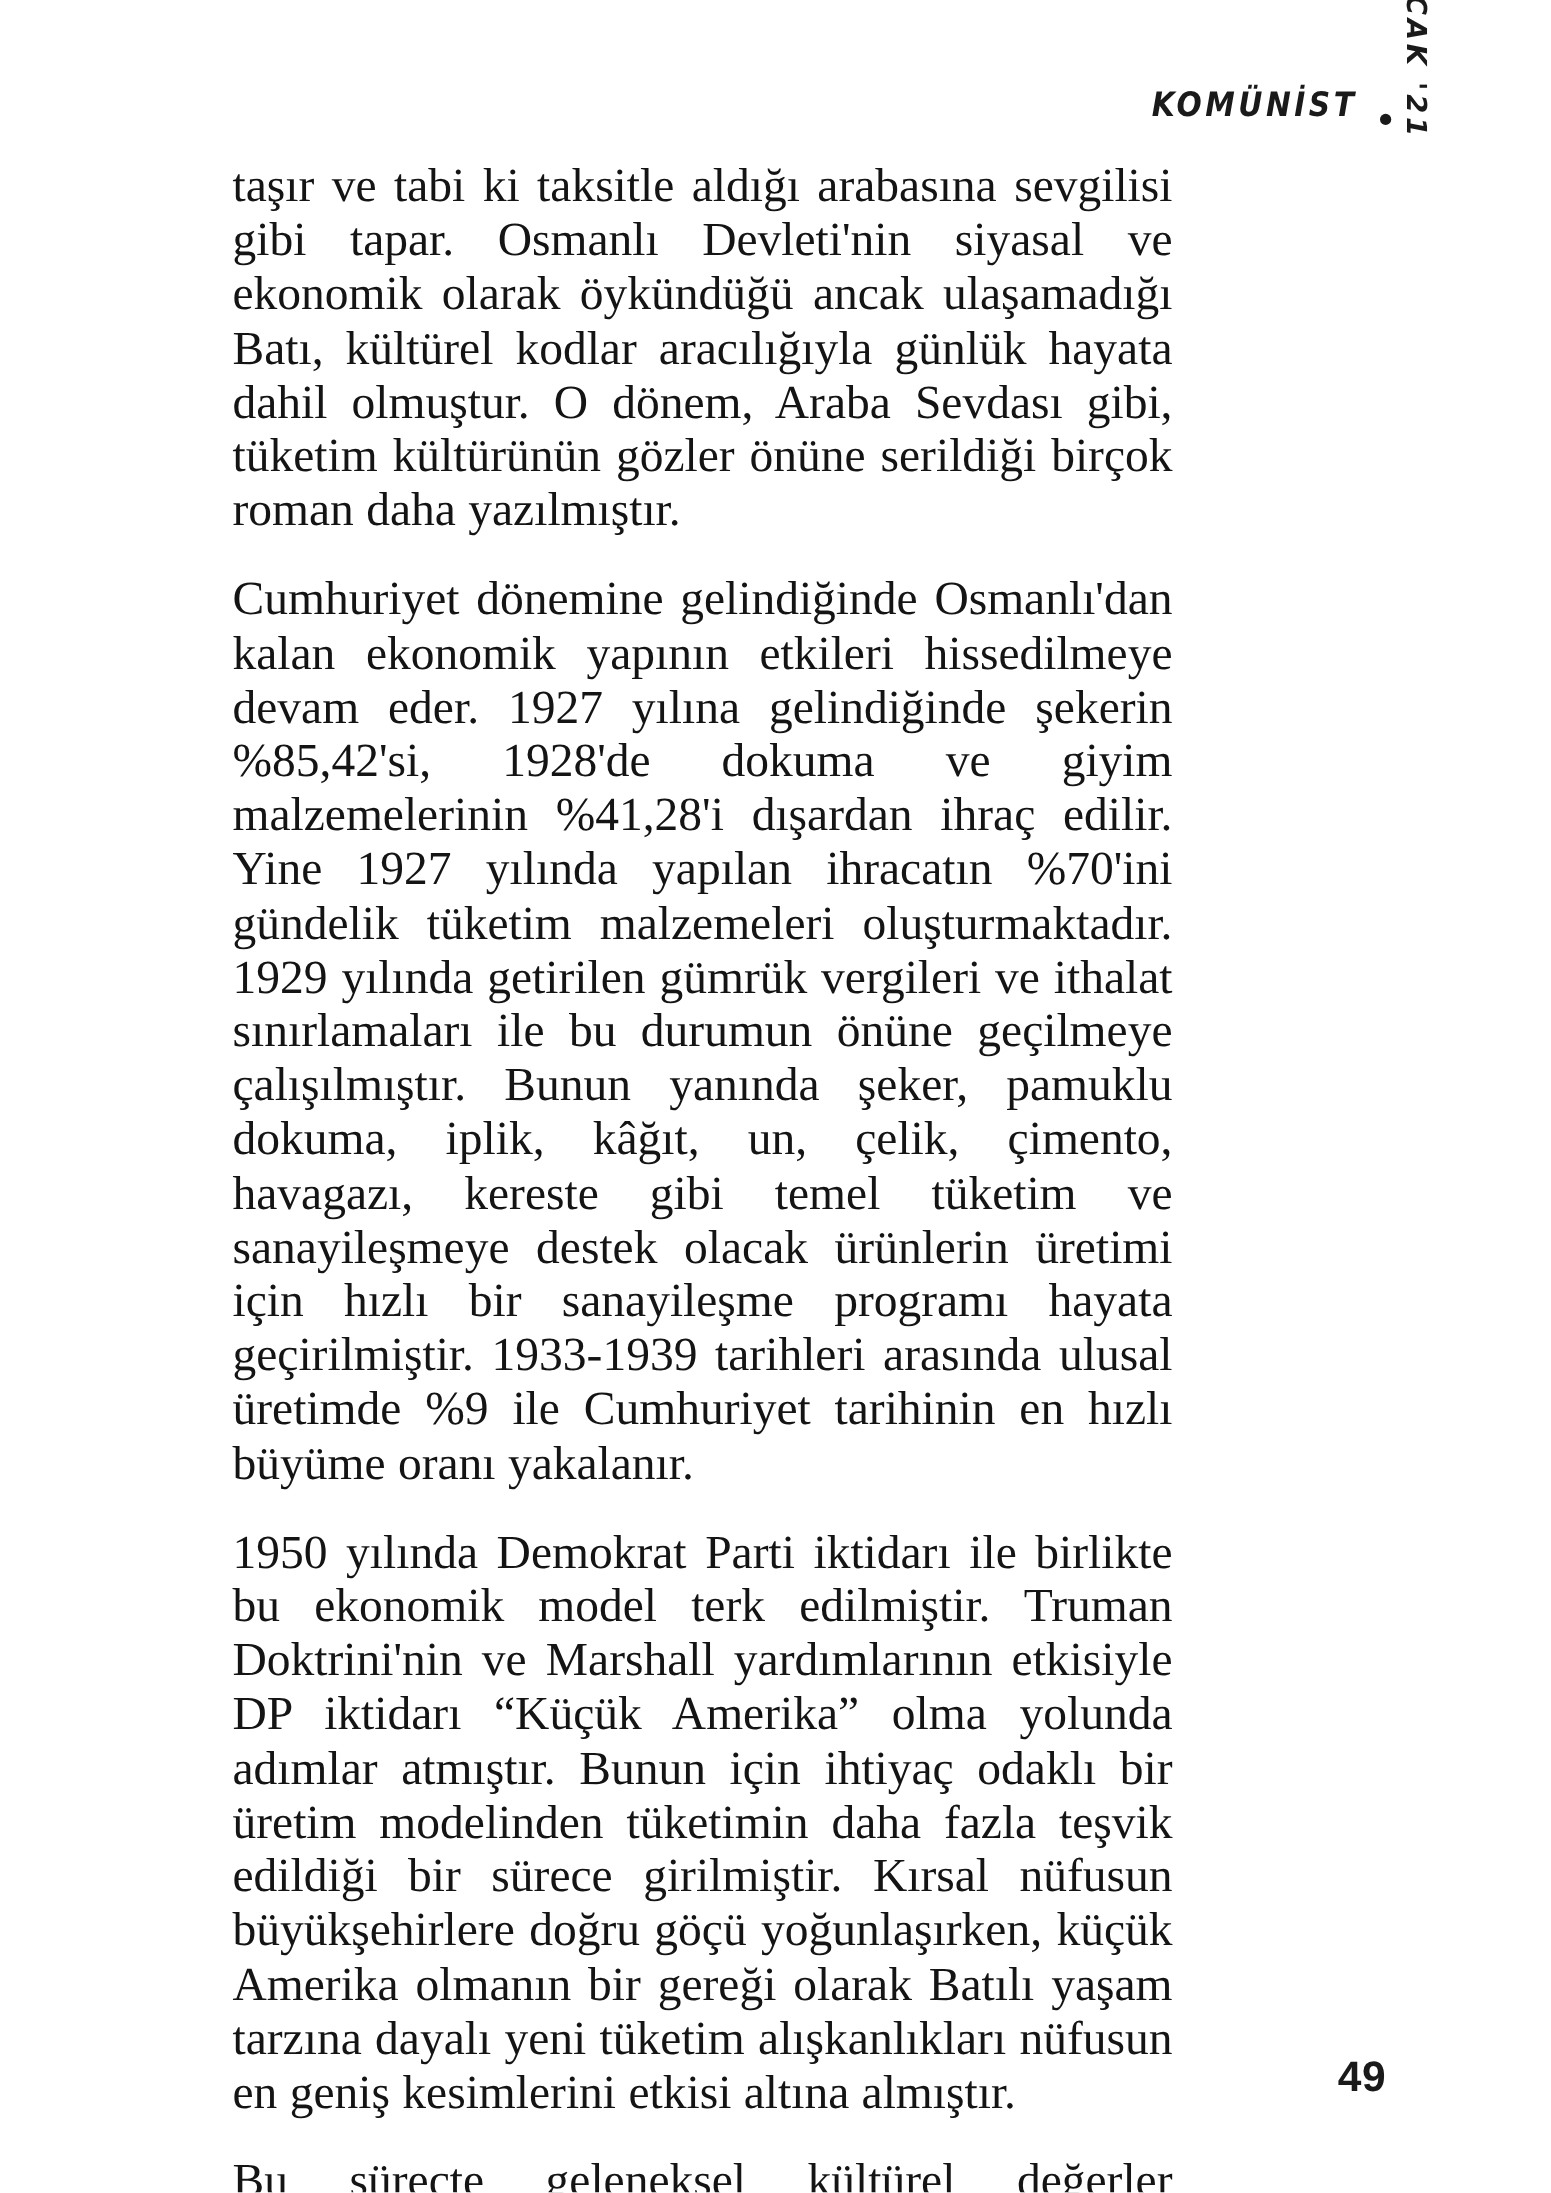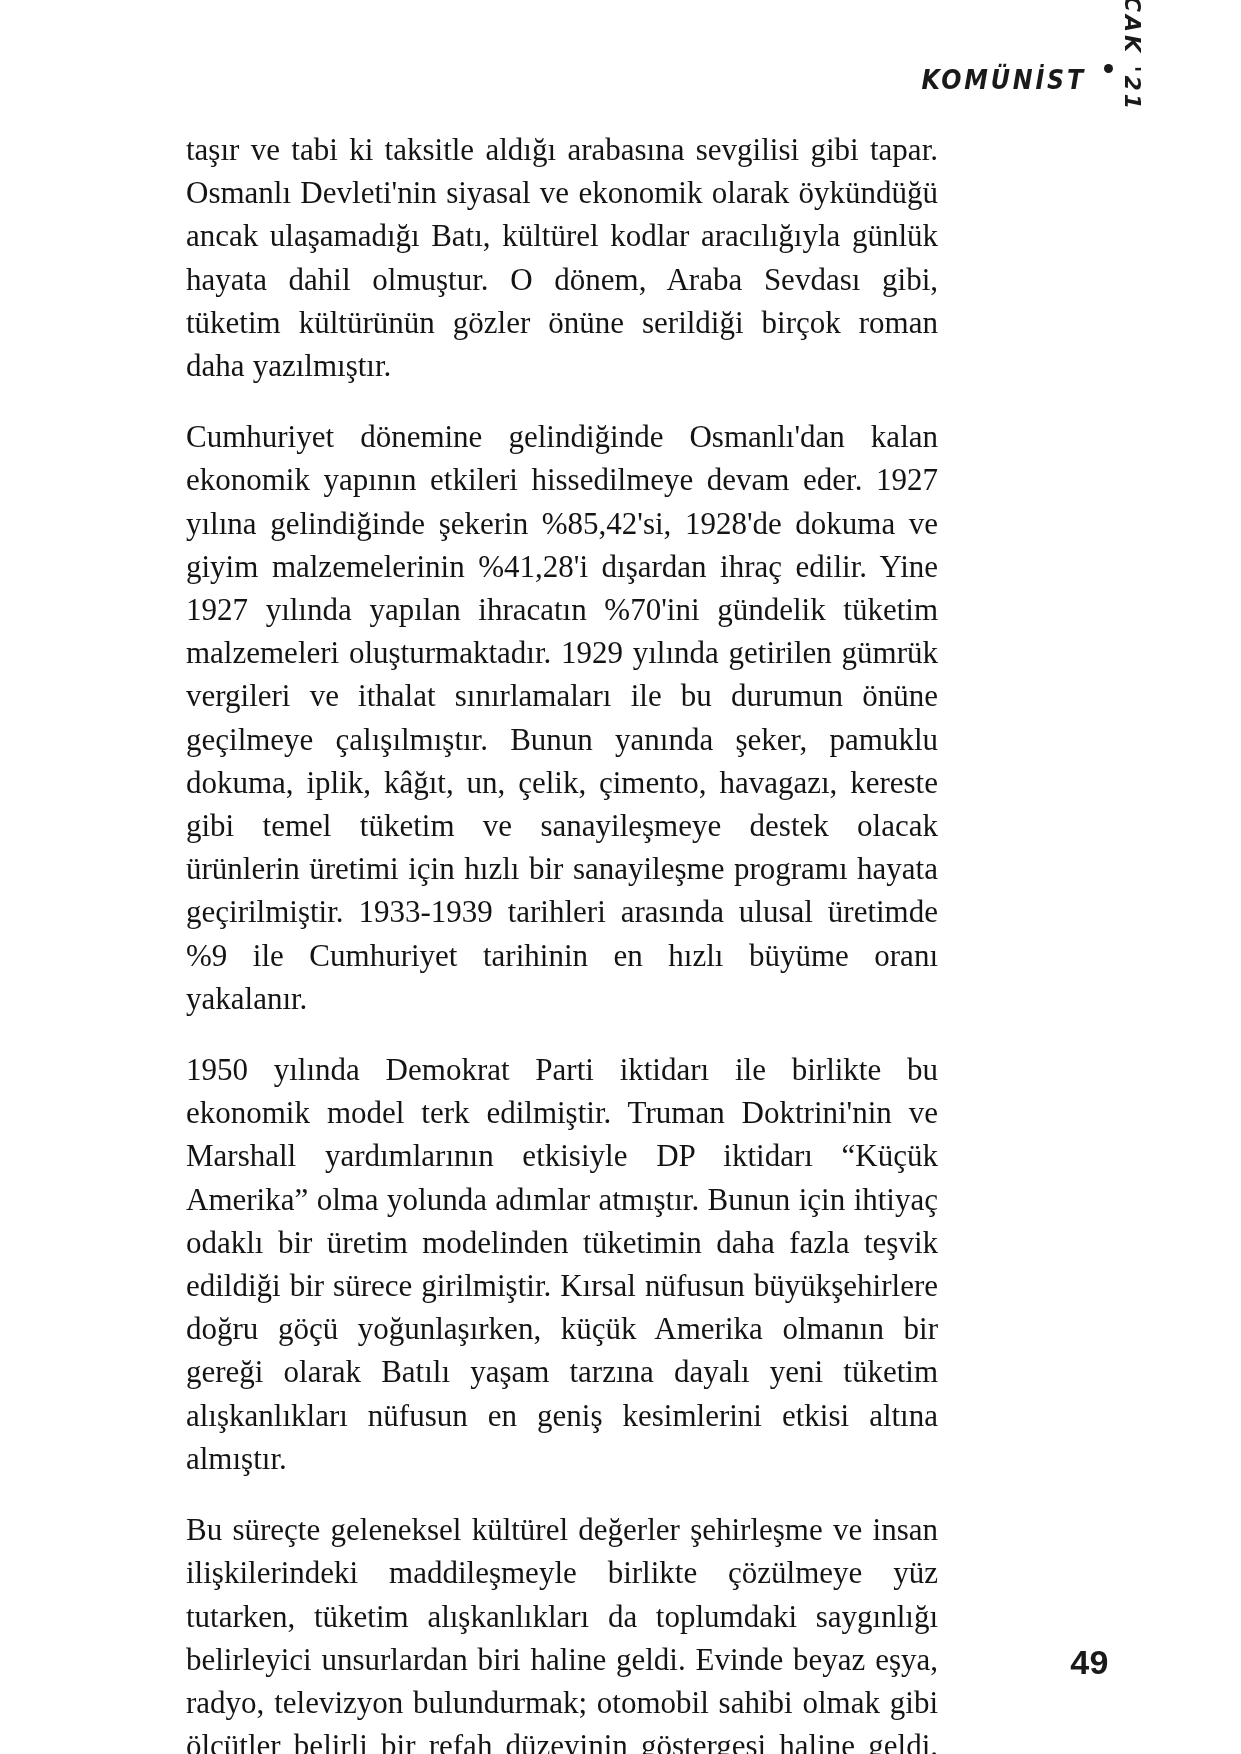--- a/index.html
+++ b/index.html
@@ -17,21 +17,21 @@
     overflow: hidden;
     box-sizing: border-box;
   }
 
   
   .running-head {
     position: absolute;
     top: 64px;
     right: 128px;
     display: flex;
-    align-items: flex-start;
+    align-items: flex-end;
     gap: 16px;
     height: 36px;
   }
 
   .masthead {
     font-family: "DejaVu Sans", sans-serif;
     font-weight: 700;
     font-style: italic;
     font-size: 27px;
     letter-spacing: 3.2px;
@@ -69,21 +69,21 @@
   
   .text-column {
     position: absolute;
     left: 186px;
     top: 128px;
     width: 752px;
   }
 
   .body-par {
     font-family: "Liberation Serif", "DejaVu Serif", serif;
-    font-size: 31px;
+    font-size: 38px;
     line-height: 43.2px;
     color: #141414;
     text-align: justify;
     text-justify: inter-word;
     margin: 0 0 28px 0;
     -webkit-hyphens: none;
     hyphens: none;
     word-spacing: 0.4px;
   }
 

